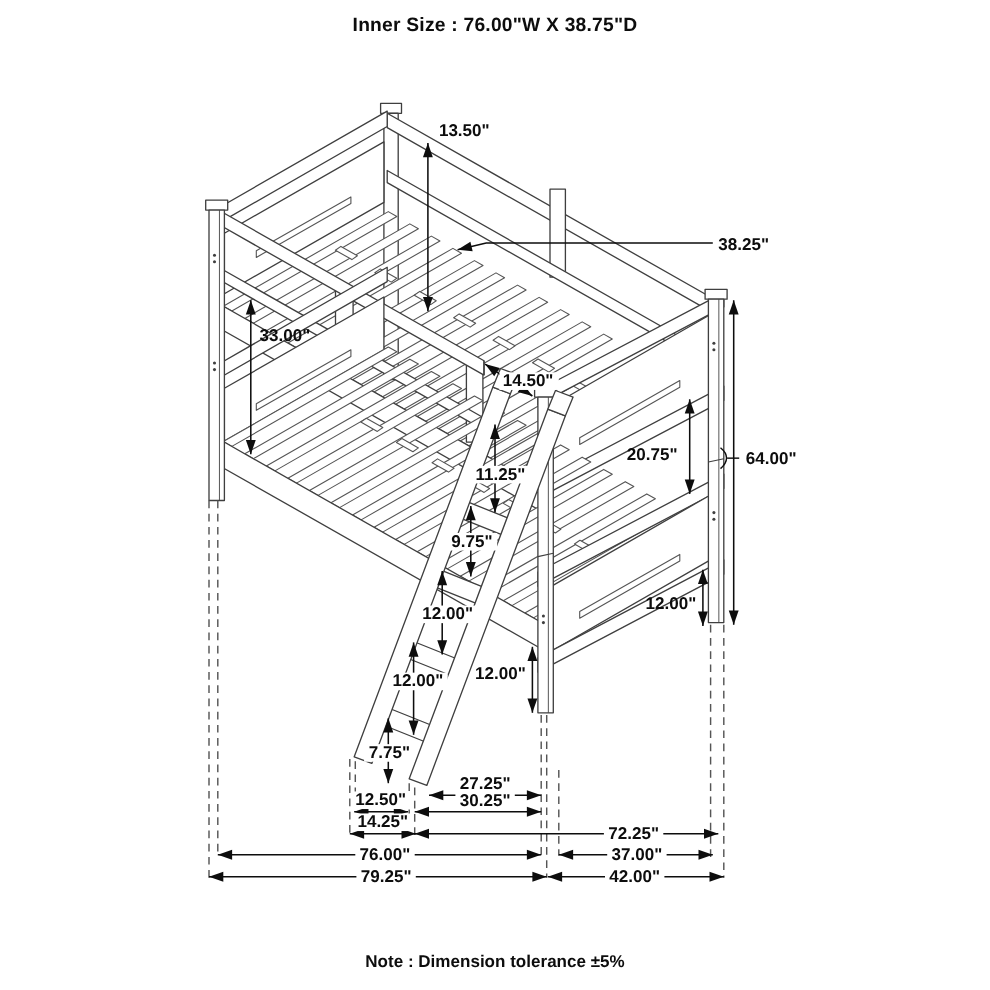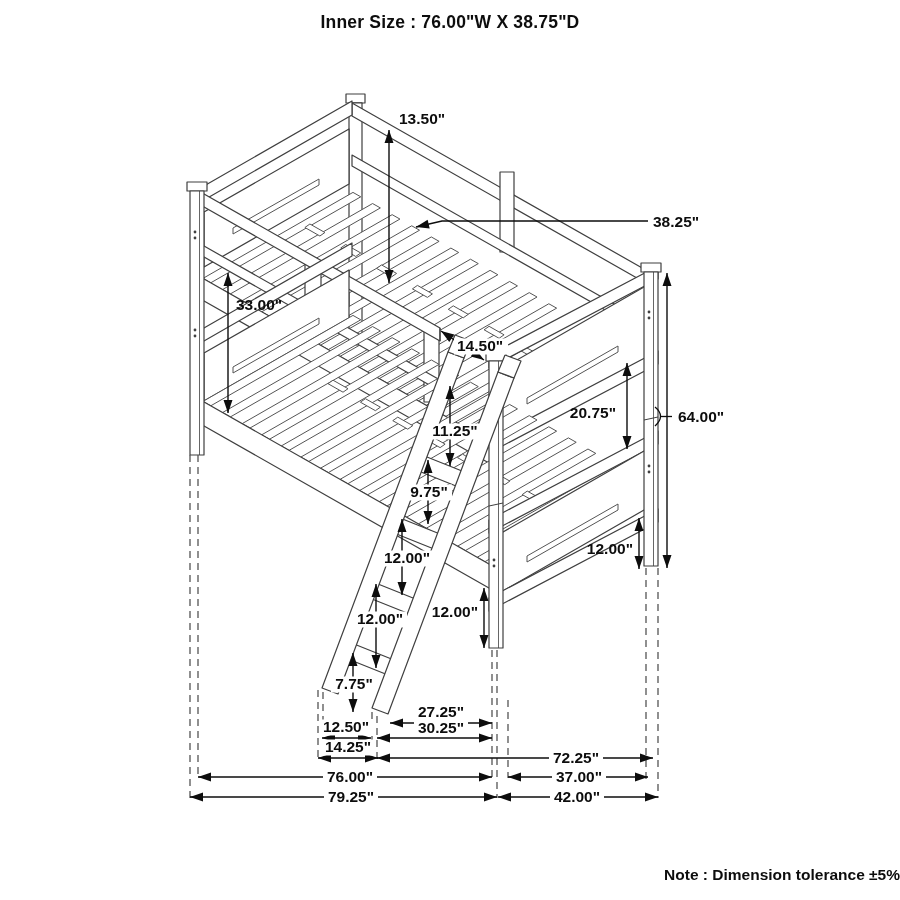--- a/index.html
+++ b/index.html
@@ -1,20 +1,20 @@
 <!DOCTYPE html>
 <html><head>
 <meta charset="utf-8">
 <style>
   html,body{margin:0;padding:0;background:#fff;}
   body{width:900px;height:900px;font-family:"Liberation Sans",sans-serif;}
   .page{position:relative;width:900px;height:900px;background:#fff;overflow:hidden;}
   .title{position:absolute;top:12px;left:0;width:100%;text-align:center;
          font-size:17.5px;font-weight:bold;color:#0d0d0d;letter-spacing:.2px;}
-  .note{position:absolute;top:866px;left:0;width:100%;text-align:right;
+  .note{position:absolute;top:866px;left:0;width:100%;text-align:center;
         font-size:15.5px;font-weight:bold;color:#0d0d0d;}
   svg{position:absolute;top:0;left:0;}
   text{font-family:"Liberation Sans",sans-serif;font-weight:bold;fill:#0d0d0d;}
 </style>
 </head>
 <body>
 
 <div class="page">
   <div class="title">Inner Size : 76.00"W X 38.75"D</div>
   <svg id="diagram" width="900" height="900" viewBox="0 0 900 900">

